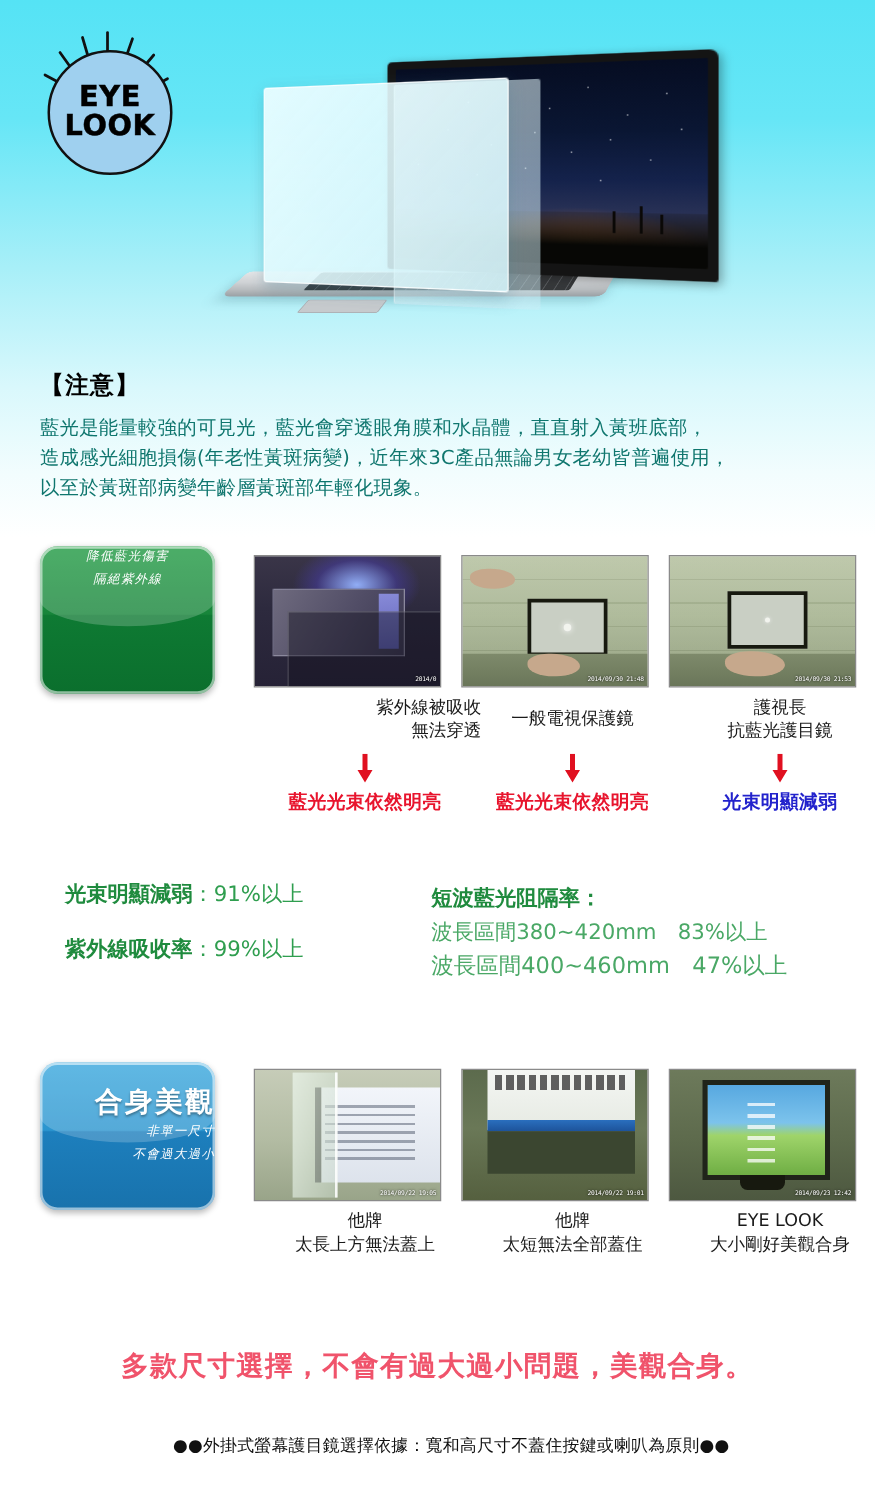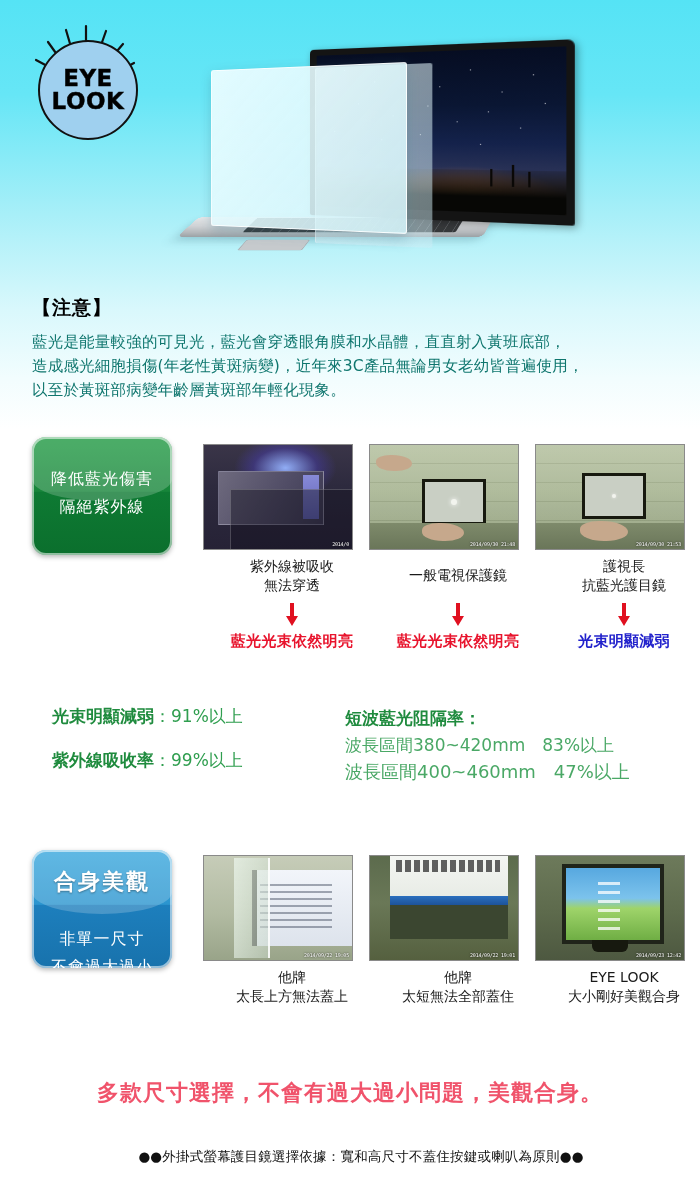--- a/index.html
+++ b/index.html
@@ -98,30 +98,30 @@
   .notice{position:absolute;left:32px;top:295px;width:640px;}
   .notice-title{font-size:19px;font-weight:bold;color:#000;letter-spacing:1px;margin-bottom:9px;}
   .notice-body{font-size:15.5px;color:#0f766e;line-height:1.55;letter-spacing:.2px;}
   
   .badge{
     position:absolute;width:140px;height:118px;border-radius:14px;
     box-shadow:0 2px 5px rgba(0,0,0,.28), inset 0 0 0 2px rgba(255,255,255,.55);
     overflow:hidden;text-align:center;
   }
   .badge.green{left:32px;background:linear-gradient(to bottom,#1f9a42 0%,#17853a 46%,#0e7a33 47%,#0b6f2d 100%);}
-  .badge.blue{left:32px;background:linear-gradient(to bottom,#38a7dd 0%,#2b95cf 46%,#1d7fbd 47%,#1872ac 100%);}
+  .badge.blue{left:32px;background:linear-gradient(to bottom,#38a7dd 0%,#2b95cf 46%,#1d7fbd 47%,#1872ac 100%);text-align:right;}
   .badge .gloss{
     position:absolute;left:0;top:0;width:100%;height:54%;
     background:rgba(255,255,255,.20);border-radius:14px 14px 60% 60%/14px 14px 26px 26px;
   }
   .badge .b-title{
     position:relative;margin-top:17px;font-size:22px;font-weight:bold;color:#fff;
     letter-spacing:2px;text-shadow:0 1px 2px rgba(0,0,0,.35);
   }
-  .badge .b-sub{position:relative;margin-top:28px;font-size:16px;color:#fff;line-height:1.75;letter-spacing:1px;}
+  .badge .b-sub{position:relative;margin-top:0;font-size:10px;color:#fff;line-height:1.75;letter-spacing:1px;font-style:italic;}
   
   .photo-row{position:absolute;left:195px;width:480px;}
   .thumb{position:absolute;top:0;width:148px;height:104px;border:1px solid #8a8a8a;overflow:hidden;background:#444;}
   .thumb .stamp{
     position:absolute;right:3px;bottom:2px;font-size:5px;color:#fff;
     font-family:"DejaVu Sans Mono","Liberation Mono",monospace;letter-spacing:-0.2px;
     text-shadow:0 0 2px #000;
   }
   
   .ph-uv{background:
@@ -292,21 +292,21 @@
       <div class="mon" style="left:46px;top:28px;">
           <div class="dot" style="width:4px;height:4px;margin:-2px 0 0 -2px;box-shadow:0 0 3px #eee;"></div>
         </div>
       <div class="desk"></div>
       <div class="hand" style="left:44px;top:76px;width:48px;height:20px;"></div>
       <div class="stamp">2014/09/30 21:53</div>
     </div>
   </div>
 
   <div class="cap-row" style="top:557px;">
-    <div class="cap" style="left:49px;">
+    <div class="cap" style="left:49px;text-align:right;">
       <div>紫外線被吸收</div>
       <div>無法穿透</div>
     </div>
     <div class="cap" style="left:215px;padding-top:9px;">
       <div>一般電視保護鏡</div>
     </div>
     <div class="cap" style="left:381px;">
       <div>護視長</div>
       <div>抗藍光護目鏡</div>
     </div>

